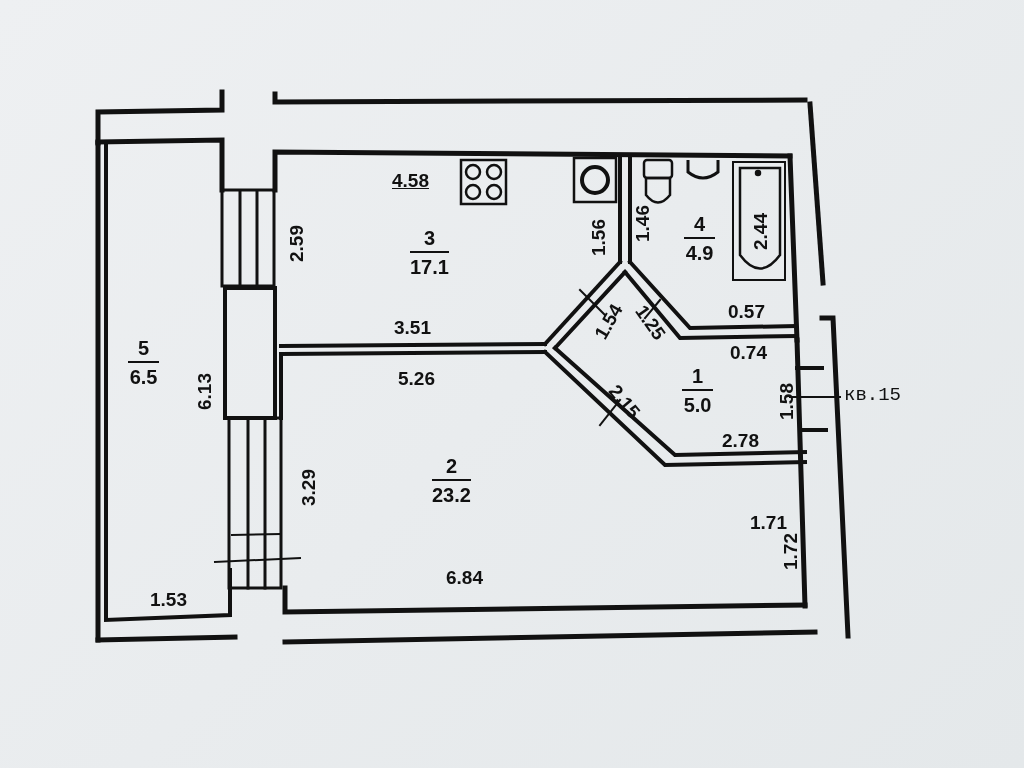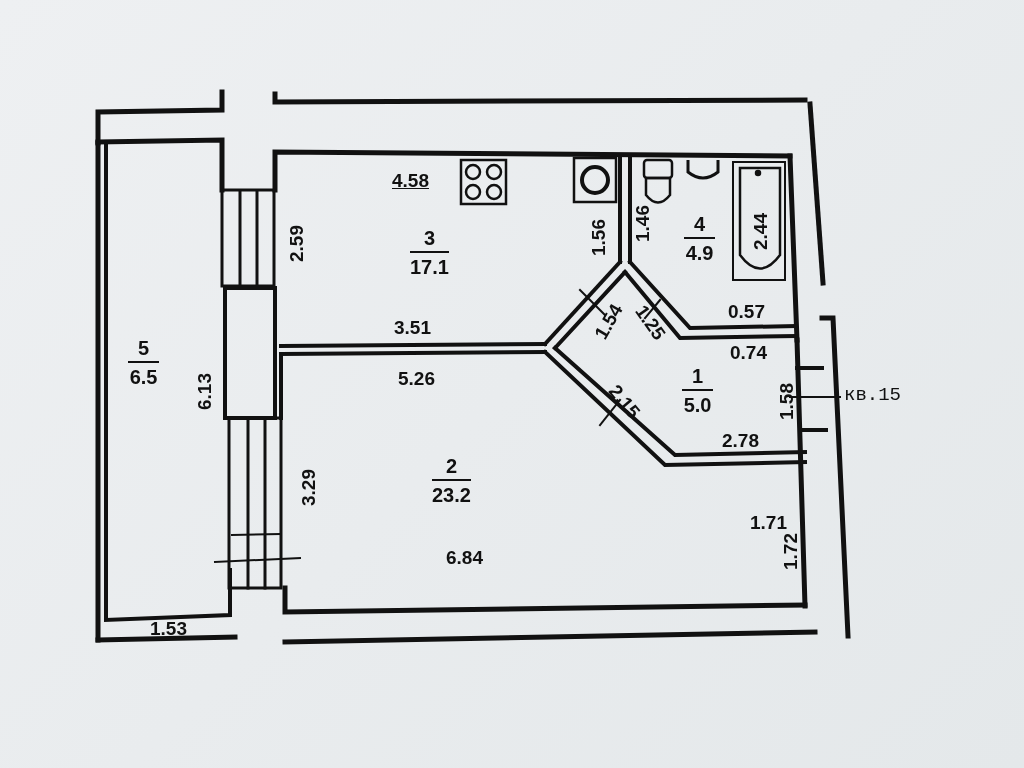--- a/index.html
+++ b/index.html
@@ -144,17 +144,17 @@
 <span class="lbl rot" style="left:590px; top:312px; transform:rotate(-60deg);">1.54</span>
 <span class="lbl rot" style="left:632px; top:313px; transform:rotate(55deg);">1.25</span>
 <span class="lbl" style="left:730px; top:343px;">0.74</span>
 <span class="lbl rot" style="left:768px; top:392px; transform:rotate(-90deg);">1.58</span>
 <span class="lbl rot" style="left:606px; top:392px; transform:rotate(50deg);">2.15</span>
 <span class="lbl" style="left:722px; top:431px;">2.78</span>
 <span class="lbl" style="left:398px; top:369px;">5.26</span>
 <span class="lbl" style="left:750px; top:469px;margin-top:44px;">1.71</span>
 <span class="lbl rot" style="left:290px; top:478px; transform:rotate(-90deg);">3.29</span>
 <span class="lbl rot" style="left:772px; top:542px; transform:rotate(-90deg);">1.72</span>
-<span class="lbl" style="left:446px; top:548px;">6.84</span>
+<span class="lbl" style="left:446px; top:568px;">6.84</span>
 <span class="lbl rot" style="left:186px; top:382px; transform:rotate(-90deg);">6.13</span>
-<span class="lbl" style="left:150px; top:590px;margin-top:29px;">1.53</span>
+<span class="lbl" style="left:150px; top:590px;">1.53</span>
 
 <span class="apt" style="left:844px; top:384px;">кв.15</span>
 
 </body></html>

